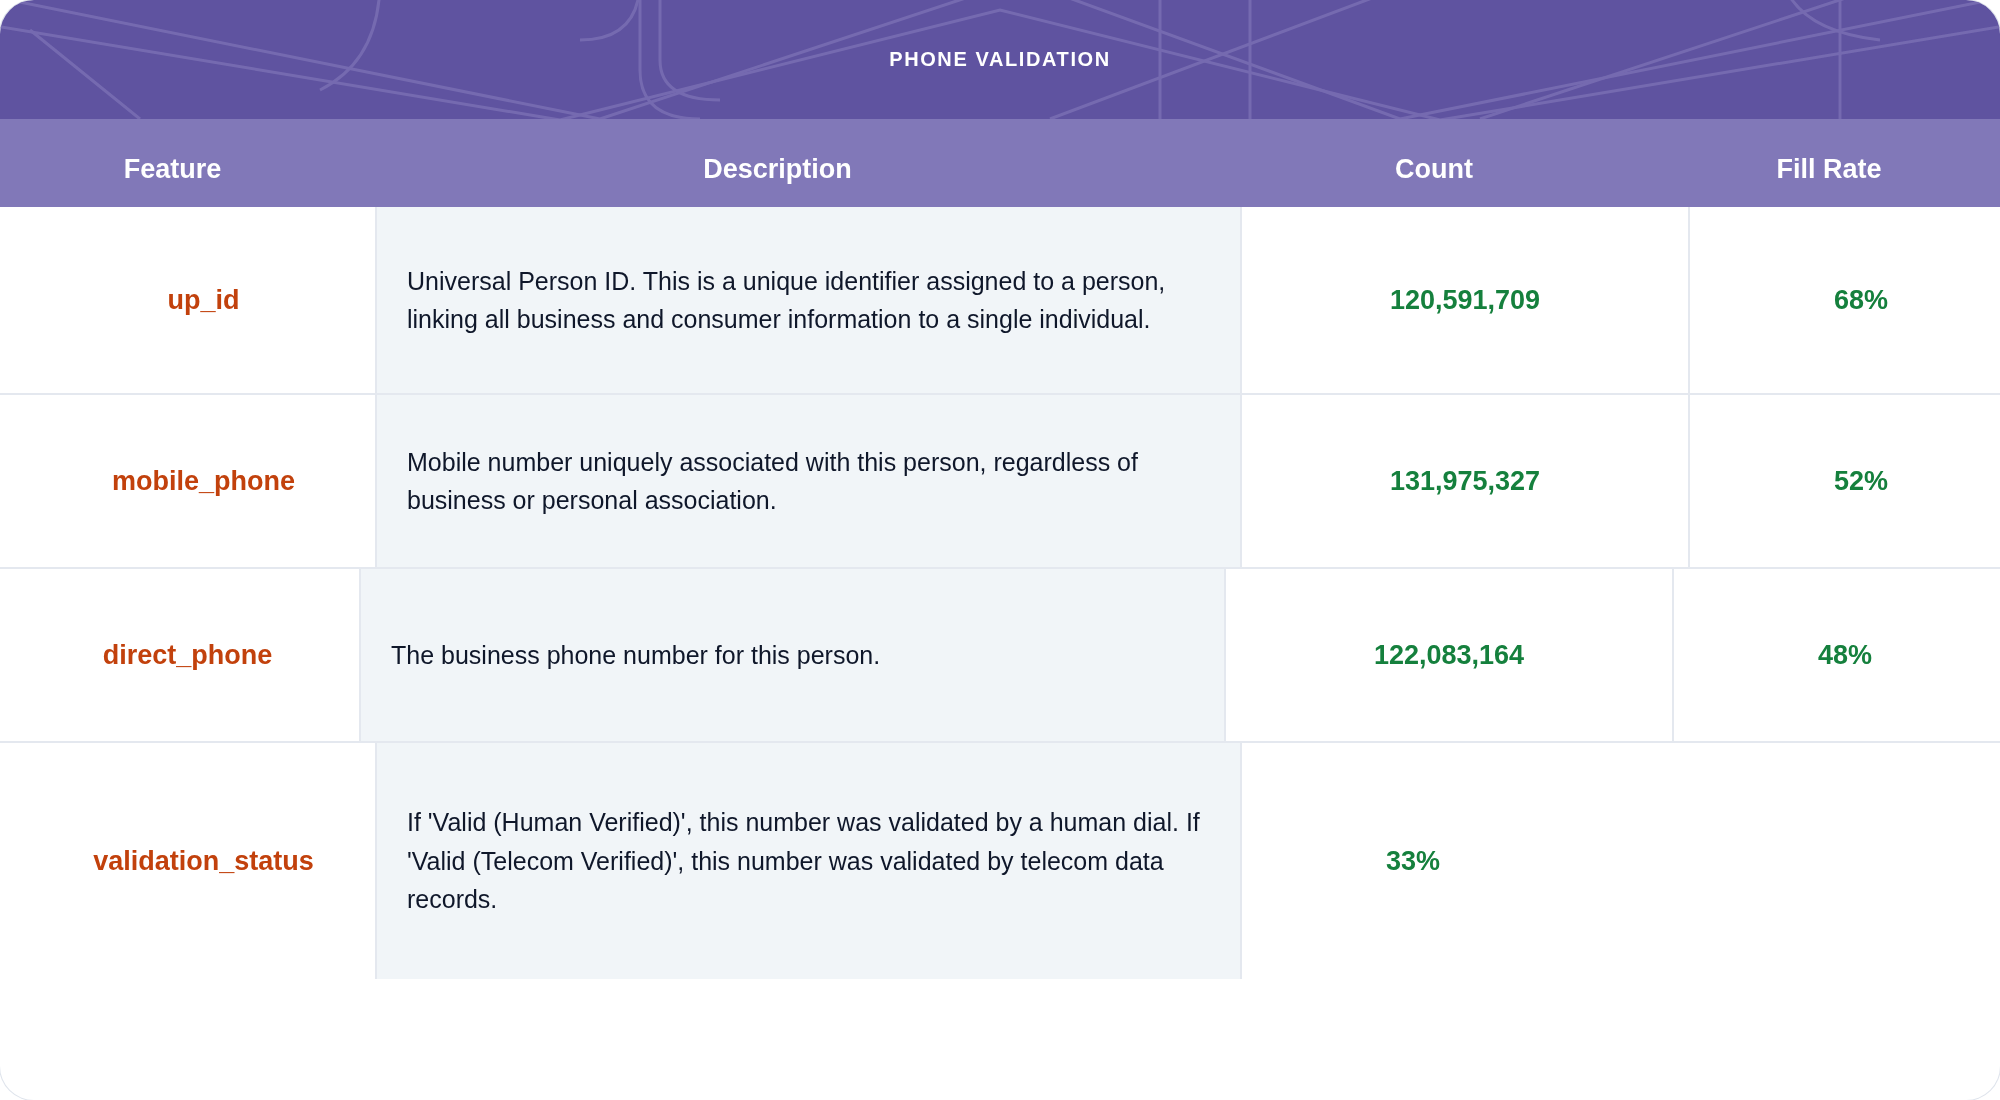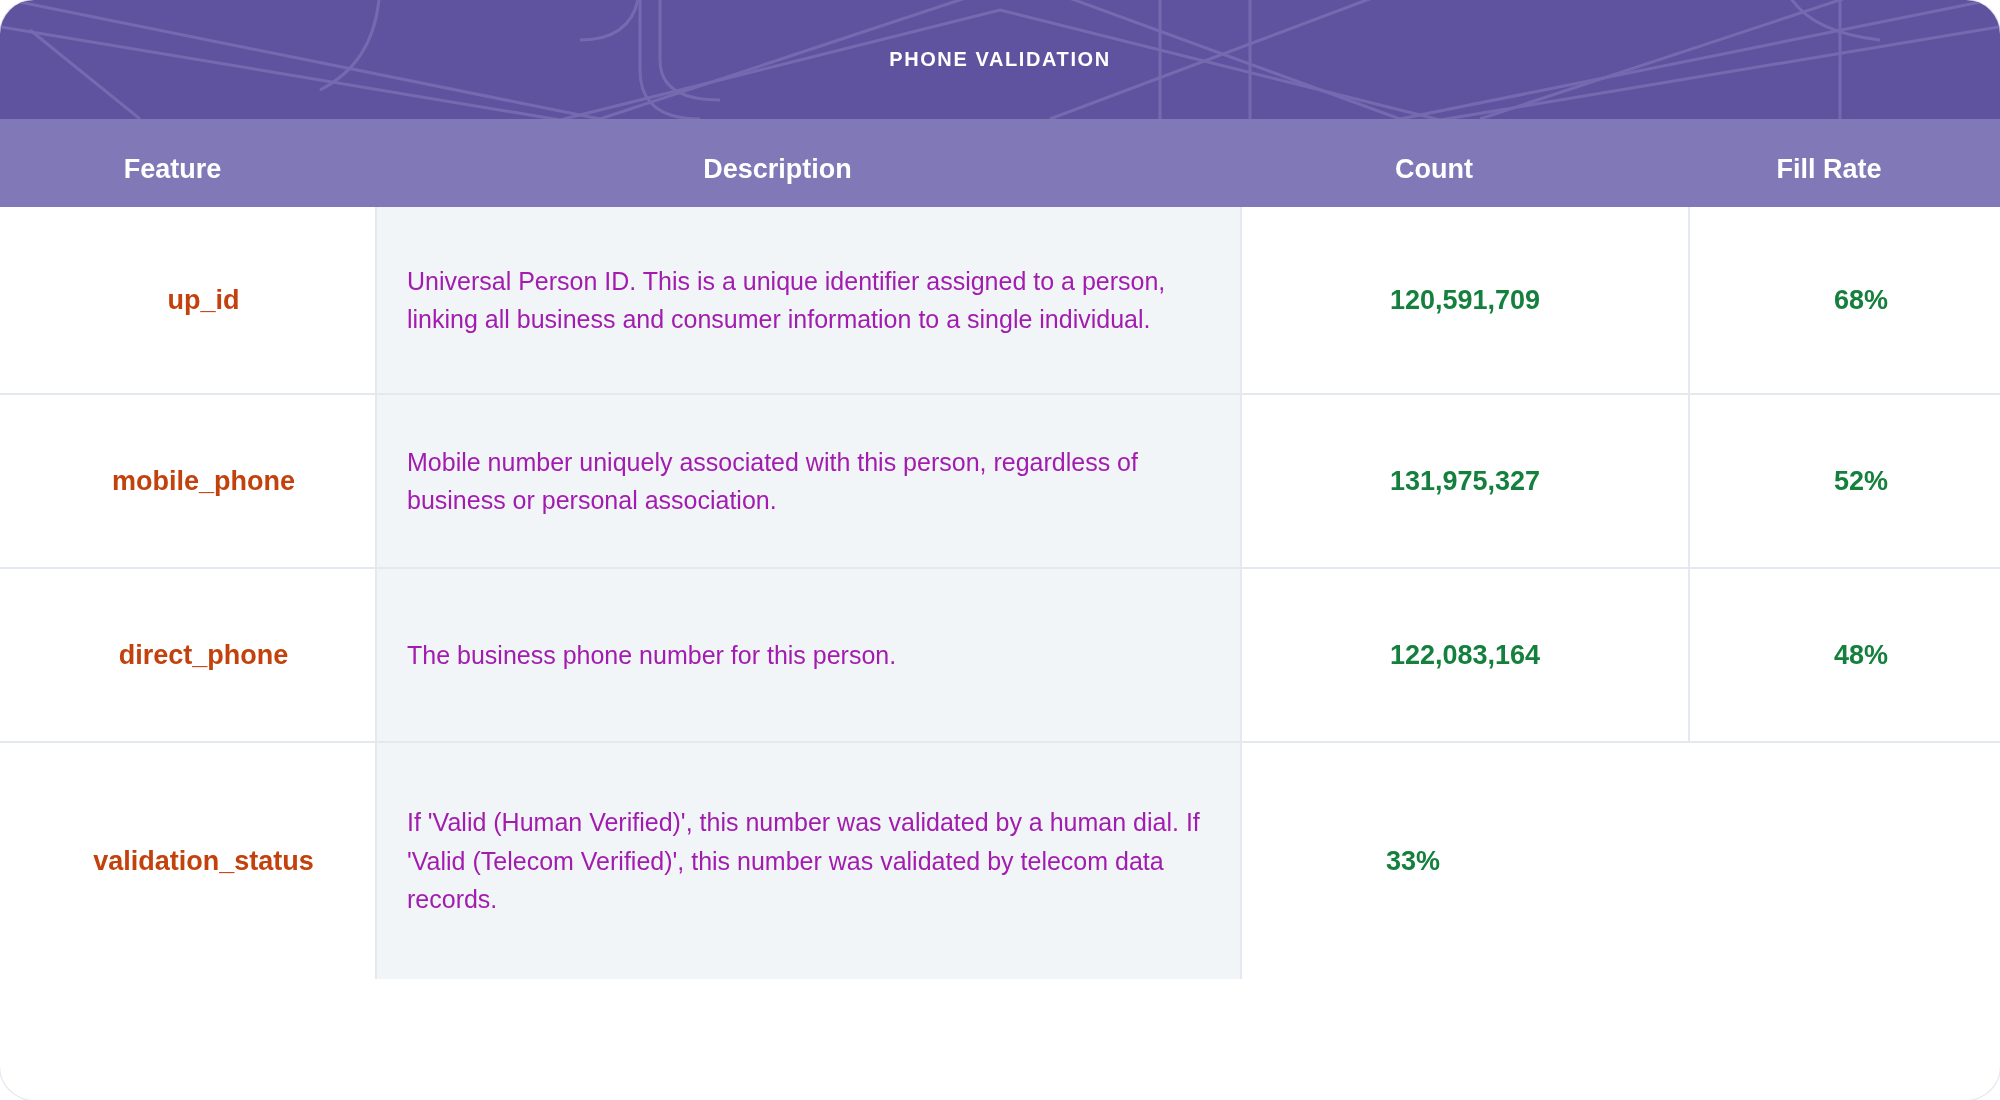--- a/index.html
+++ b/index.html
@@ -90,39 +90,39 @@
   .cell.feature {
     background: #ffffff;
     color: #c2410c;
     font-size: 27px;
     font-weight: bold;
     text-align: center;
     margin-left: 32px;
   }
   .cell.desc {
     background: #f1f5f8;
-    color: #a21caf;
+    color: #0f172a;
     font-size: 25px;
     line-height: 1.54;
     text-align: left;
     justify-content: flex-start;
     padding-left: 30px;
     padding-right: 24px;
   }
   .cell.count,
   .cell.fill {
     background: #ffffff;
     color: #15803d;
     font-size: 27px;
     font-weight: bold;
   }
 
   .r1 { height: 188px; }
   .r2 { height: 174px; }
-  .r3 { height: 174px; }
+  .r3 { height: 174px; justify-content: center; }
   .r4 { height: 236px; }
 </style>
 </head>
 <body>
 
 <div class="card">
 
   <div class="title-bar">
     <svg class="pattern" viewBox="0 0 2000 119" preserveAspectRatio="none">
       <g stroke="#7a6fb3" stroke-width="3" fill="none" opacity="0.85">

